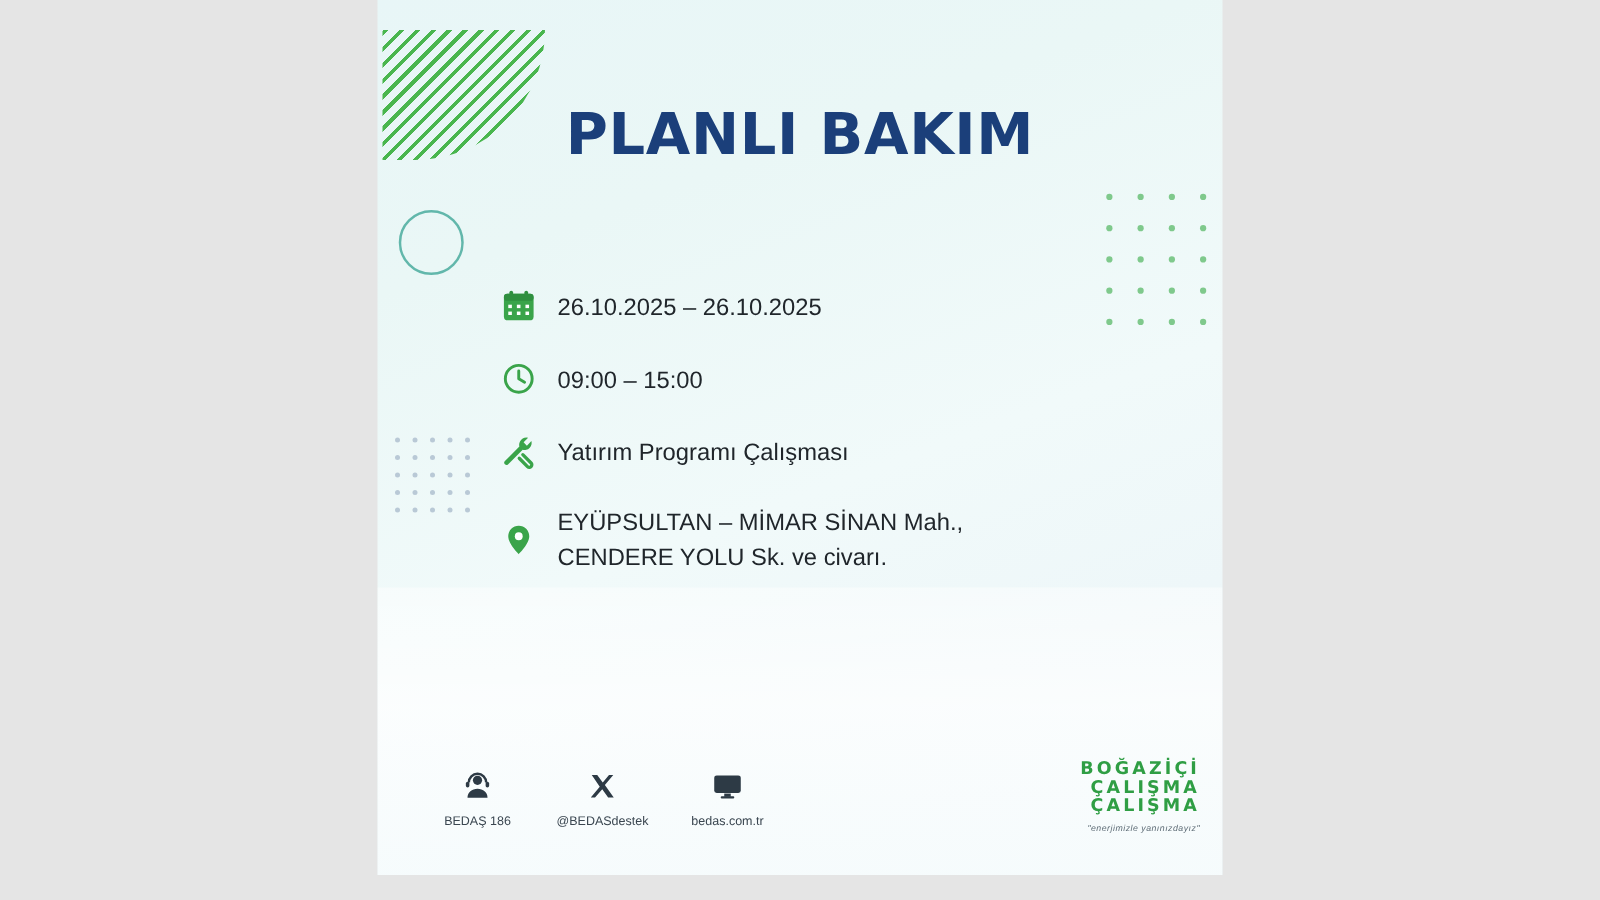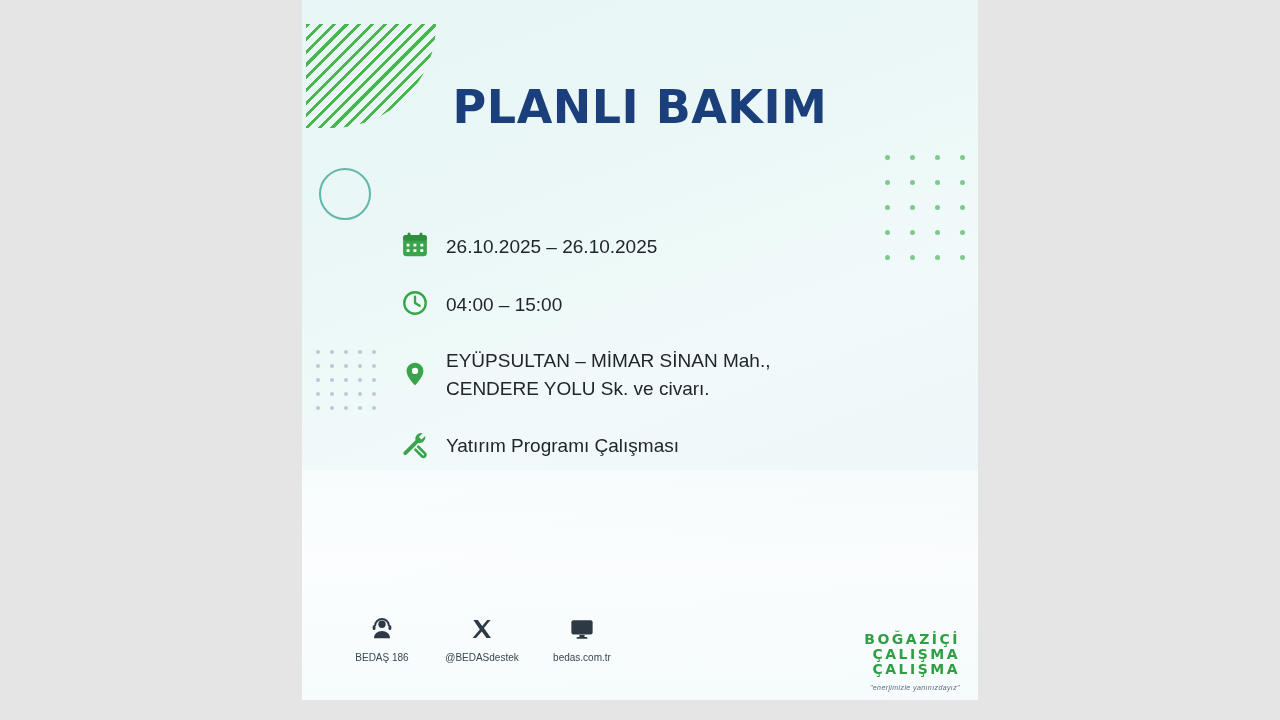--- a/index.html
+++ b/index.html
@@ -184,21 +184,21 @@
     margin-top: 6px;
     font-size: 10px;
     color: #3a4650;
     font-family: "Liberation Sans", sans-serif;
   }
 
   
   #brand {
     position: absolute;
     right: 18px;
-    top: 632px;
+    top: 608px;
     text-align: right;
     line-height: 15px;
   }
   #brand .b-line {
     font-size: 14px;
     font-weight: bold;
     letter-spacing: 2.5px;
     color: #2f9e44;
     font-family: "DejaVu Sans", sans-serif;
   }
@@ -295,44 +295,44 @@
         <div class="info-text">26.10.2025 – 26.10.2025</div>
       </div>
 
       <div class="info-row">
         <div class="info-icon">
           <svg width="28" height="28" viewBox="0 0 24 24" fill="none">
             <circle cx="12" cy="12" r="9.2" stroke="#3aa44a" stroke-width="2"></circle>
             <path d="M12 6.6V12l4 2.4" stroke="#3aa44a" stroke-width="2" stroke-linecap="round" stroke-linejoin="round"></path>
           </svg>
         </div>
-        <div class="info-text">04:00 – 15:00</div>
+        <div class="info-text">09:00 – 15:00</div>
+      </div>
+
+      <div class="info-row">
+        <div class="info-icon">
+          <svg width="30" height="30" viewBox="0 0 24 24" fill="none">
+            <path d="M3 18.4l9.4-9.4a4.6 4.6 0 015.6-5.6l-2.9 2.9 2.1 2.1 2.9-2.9a4.6 4.6 0 01-5.6 5.6L5.1 20.5a1.5 1.5 0 01-2.1-2.1z" fill="#3aa44a"></path>
+            <path d="M14.6 14.2l5.3 5.3a1.6 1.6 0 11-2.3 2.3l-5.3-5.3" stroke="#3aa44a" stroke-width="2.1" stroke-linecap="round"></path>
+          </svg>
+        </div>
+        <div class="info-text">Yatırım Programı Çalışması</div>
       </div>
 
       <div class="info-row">
         <div class="info-icon">
           <svg width="28" height="28" viewBox="0 0 24 24" fill="none">
             <path d="M12 2.3c-4 0-7.2 3.2-7.2 7.2 0 5.4 7.2 12.2 7.2 12.2s7.2-6.8 7.2-12.2c0-4-3.2-7.2-7.2-7.2z" fill="#3aa44a"></path>
             <circle cx="12" cy="9.4" r="2.7" fill="#ffffff"></circle>
           </svg>
         </div>
         <div class="info-text">
           <span>EYÜPSULTAN – MİMAR SİNAN Mah.,</span>
           <span class="line2">CENDERE YOLU Sk. ve civarı.</span>
         </div>
-      </div>
-
-      <div class="info-row">
-        <div class="info-icon">
-          <svg width="30" height="30" viewBox="0 0 24 24" fill="none">
-            <path d="M3 18.4l9.4-9.4a4.6 4.6 0 015.6-5.6l-2.9 2.9 2.1 2.1 2.9-2.9a4.6 4.6 0 01-5.6 5.6L5.1 20.5a1.5 1.5 0 01-2.1-2.1z" fill="#3aa44a"></path>
-            <path d="M14.6 14.2l5.3 5.3a1.6 1.6 0 11-2.3 2.3l-5.3-5.3" stroke="#3aa44a" stroke-width="2.1" stroke-linecap="round"></path>
-          </svg>
-        </div>
-        <div class="info-text">Yatırım Programı Çalışması</div>
       </div>
 
     </div>
 
     <div id="footer-icons">
 
       <div class="foot-item">
         <div class="foot-glyph">
           <svg width="26" height="26" viewBox="0 0 24 24" fill="none">
             <circle cx="12" cy="7.6" r="3.4" fill="#2d3a45"></circle>

